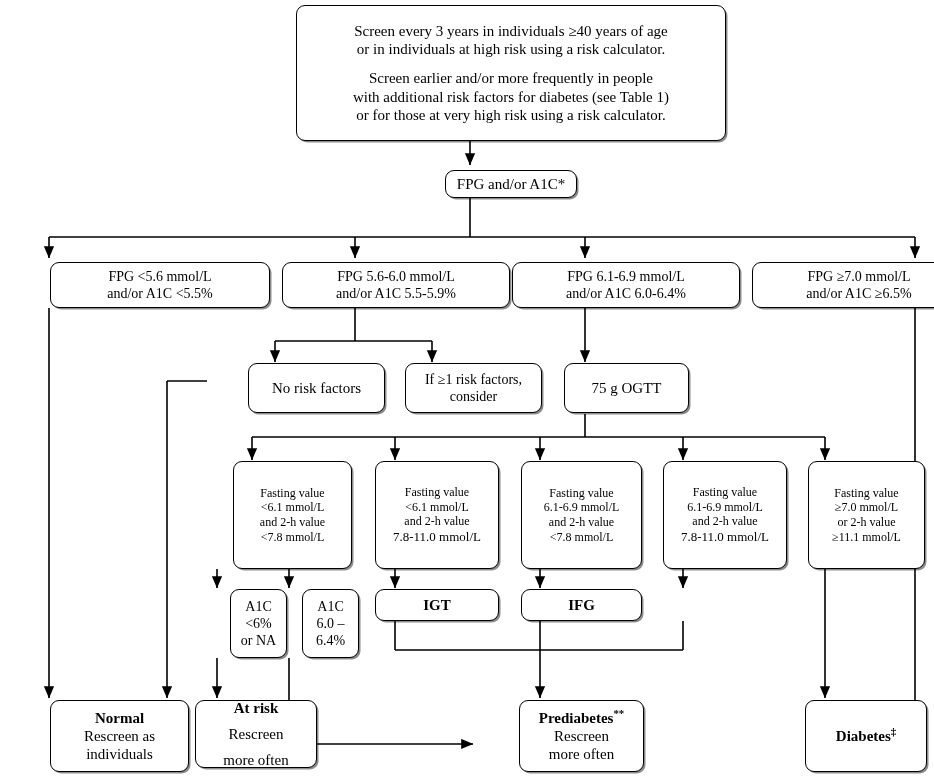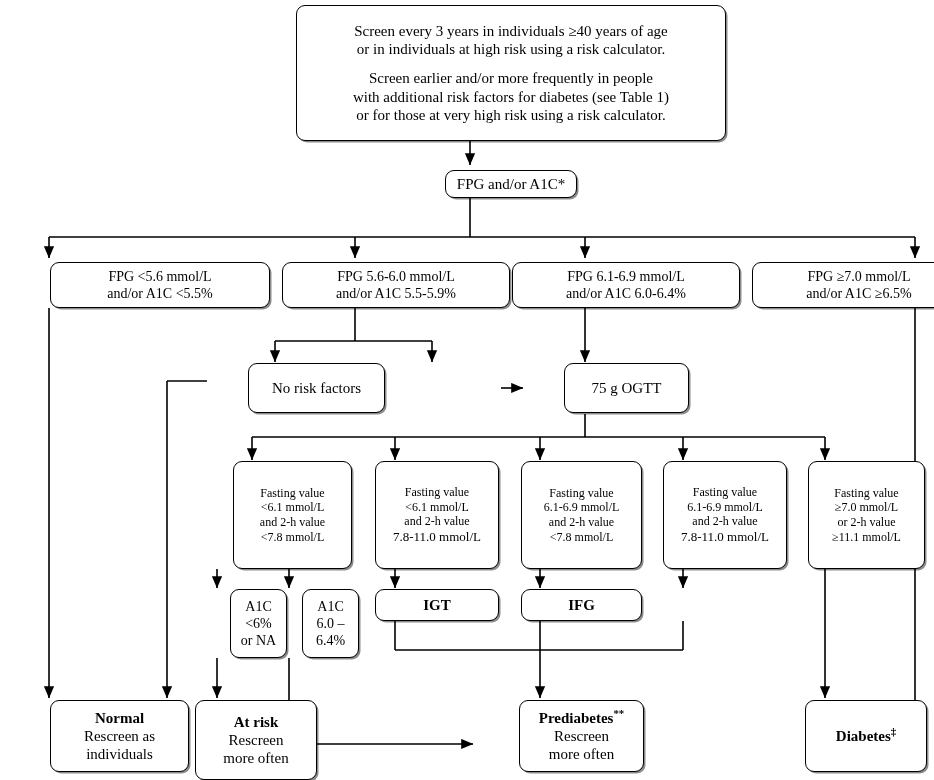--- a/index.html
+++ b/index.html
@@ -150,20 +150,24 @@
 
   <div class="node" style="left:711px;top:262px;width:214px;height:46px;">
     <span class="ln sm">FPG ≥7.0 mmol/L</span>
     <span class="ln sm">and/or A1C ≥6.5%</span>
   </div>
 
   <div class="node" style="left:207px;top:363px;width:137px;height:50px;">
     <span class="ln">No risk factors</span>
   </div>
 
+  <div class="node" style="left:364px;top:363px;width:137px;height:50px;">
+    <span class="ln sm">If ≥1 risk factors,</span>
+    <span class="ln sm">consider</span>
+  </div>
 
   <div class="node" style="left:523px;top:363px;width:125px;height:50px;">
     <span class="ln">75 g OGTT</span>
   </div>
 
   <div class="node" style="left:192px;top:461px;width:119px;height:108px;">
     <span class="ln xs">Fasting value</span>
     <span class="ln xs">&lt;6.1 mmol/L</span>
     <span class="ln xs">and 2-h value</span>
     <span class="ln xs">&lt;7.8 mmol/L</span>
@@ -217,21 +221,21 @@
     <span class="ln bold">IFG</span>
   </div>
 
 
   <div class="node" style="left:9px;top:700px;width:139px;height:72px;">
     <span class="ln bold">Normal</span>
     <span class="ln">Rescreen as</span>
     <span class="ln">individuals</span>
   </div>
 
-  <div class="node" style="left:154px;top:700px;width:122px;height:80px;">
+  <div class="node" style="left:154px;top:700px;width:122px;height:68px;gap:8px;">
     <span class="ln bold">At risk</span>
     <span class="ln">Rescreen</span>
     <span class="ln">more often</span>
   </div>
 
   <div class="node" style="left:478px;top:700px;width:125px;height:72px;">
     <span class="ln bold"><span>Prediabetes</span><sup>**</sup></span>
     <span class="ln">Rescreen</span>
     <span class="ln">more often</span>
   </div>

